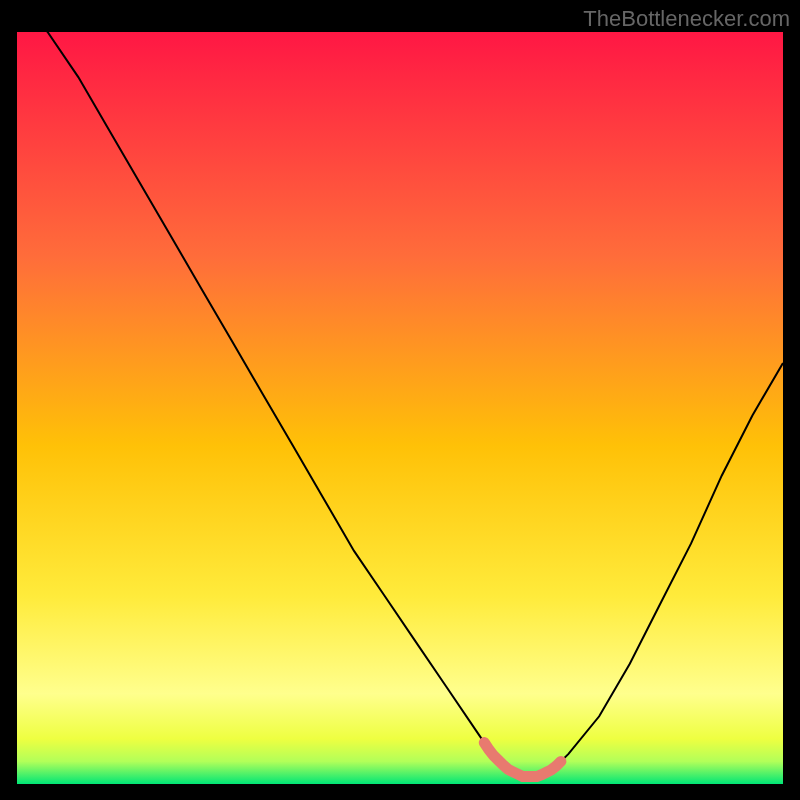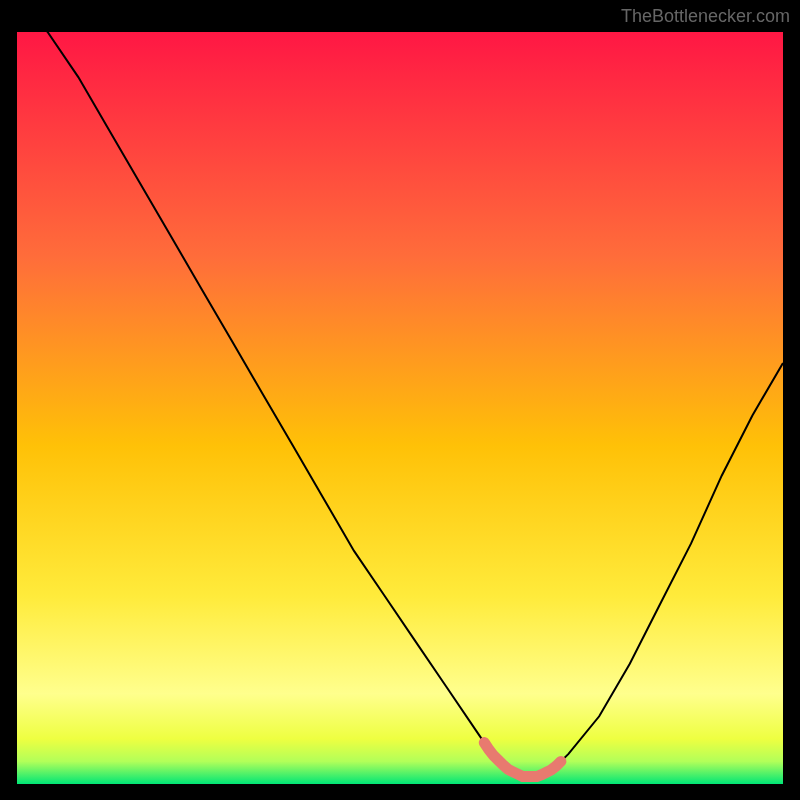--- a/index.html
+++ b/index.html
@@ -9,21 +9,21 @@
     height: 800px;
     background: #000;
     position: relative;
     font-family: Arial, sans-serif;
   }
   .watermark {
     position: absolute;
     top: 6px;
     right: 10px;
     color: #666;
-    font-size: 18px;
+    font-size: 22px;
     z-index: 10;
   }
   .plot-area {
     position: absolute;
     left: 17px;
     top: 32px;
     width: 766px;
     height: 752px;
     overflow: hidden;
   }

